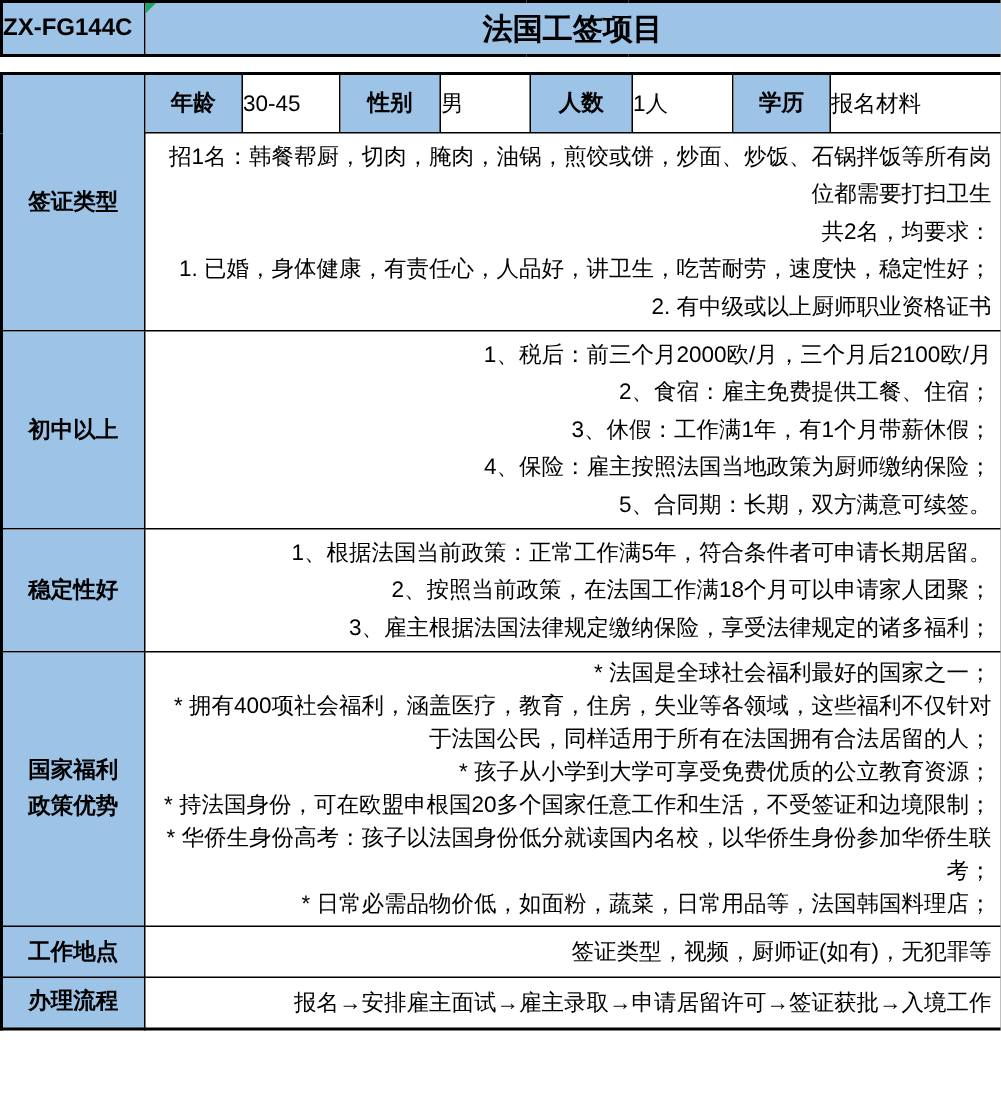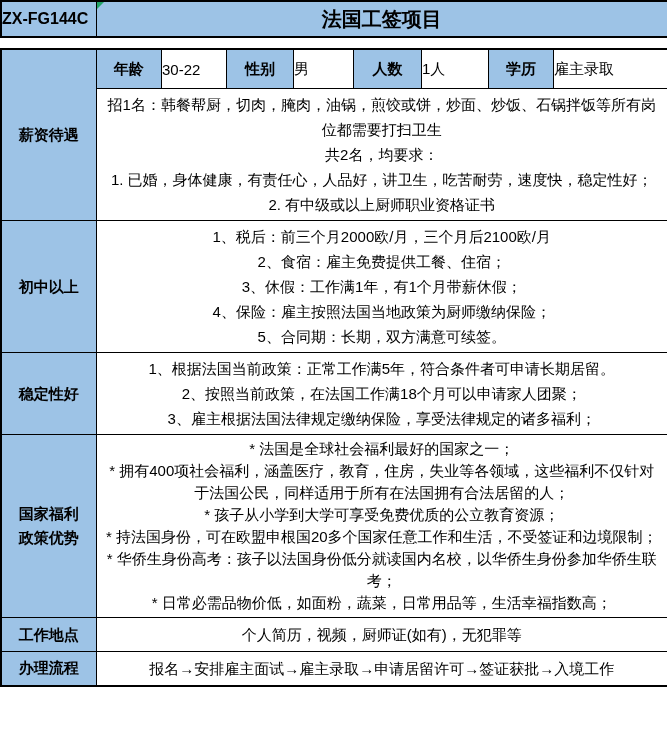--- a/index.html
+++ b/index.html
@@ -40,21 +40,21 @@
     position: absolute;
     top: 0; left: 0;
     width: 0; height: 0;
     border-top: 7px solid #21A366;
     border-right: 7px solid transparent;
   }
   .content {
     font-size: 15px;
     line-height: 25px;
     padding: 3px 6px;
-    text-align: center;
+    text-align: right;
     vertical-align: middle;
     white-space: pre-wrap;
     word-break: break-all;
   }
   .tight { line-height: 22px; }
 
   .subwrap { padding: 0; vertical-align: middle; }
   .subtable { width: 100%; height: 38px; border: hidden; }
   .subtable td { height: 38px; }
 
@@ -86,43 +86,43 @@
   <div class="gap"></div>
 
   <table class="block">
     <colgroup>
         <col style="width:95px">
         <col style="width:572px">
       </colgroup>
 
     <tbody>
         <tr style="height:38px">
-      <td class="blue label" rowspan="2">薪资待遇</td>
+      <td class="blue label" rowspan="2">签证类型</td>
       <td class="subwrap">
         <table class="subtable">
           <colgroup>
                 <col style="width:65px">
                 <col style="width:65px">
                 <col style="width:67px">
                 <col style="width:60px">
                 <col style="width:68px">
                 <col style="width:67px">
                 <col style="width:65px">
                 <col style="width:115px">
               </colgroup>
           <tbody>
                 <tr>
             <td class="blue label">年龄</td>
-            <td class="center">30-22</td>
+            <td class="center">30-45</td>
             <td class="blue label">性别</td>
             <td class="center">男</td>
             <td class="blue label">人数</td>
             <td class="center">1人</td>
             <td class="blue label">学历</td>
-            <td class="center">雇主录取</td>
+            <td class="center">报名材料</td>
           </tr>
         </tbody>
             </table>
       </td>
     </tr>
     <tr style="height:132px">
       <td class="content">招1名：韩餐帮厨，切肉，腌肉，油锅，煎饺或饼，炒面、炒饭、石锅拌饭等所有岗位都需要打扫卫生
 共2名，均要求：
 1. 已婚，身体健康，有责任心，人品好，讲卫生，吃苦耐劳，速度快，稳定性好；
 2. 有中级或以上厨师职业资格证书</td>
@@ -145,26 +145,26 @@
     </tr>
 
     <tr style="height:178px">
       <td class="blue label">国家福利
 政策优势</td>
       <td class="content tight">* 法国是全球社会福利最好的国家之一；
 * 拥有400项社会福利，涵盖医疗，教育，住房，失业等各领域，这些福利不仅针对于法国公民，同样适用于所有在法国拥有合法居留的人；
 * 孩子从小学到大学可享受免费优质的公立教育资源；
 * 持法国身份，可在欧盟申根国20多个国家任意工作和生活，不受签证和边境限制；
 * 华侨生身份高考：孩子以法国身份低分就读国内名校，以华侨生身份参加华侨生联考；
-* 日常必需品物价低，如面粉，蔬菜，日常用品等，生活幸福指数高；</td>
+* 日常必需品物价低，如面粉，蔬菜，日常用品等，法国韩国料理店；</td>
     </tr>
 
     <tr style="height:34px">
       <td class="blue label">工作地点</td>
-      <td class="content">个人简历，视频，厨师证(如有)，无犯罪等</td>
+      <td class="content">签证类型，视频，厨师证(如有)，无犯罪等</td>
     </tr>
 
     <tr style="height:34px">
       <td class="blue label">办理流程</td>
       <td class="content">报名→安排雇主面试→雇主录取→申请居留许可→签证获批→入境工作</td>
     </tr>
   </tbody>
     </table>
 
 </div>

